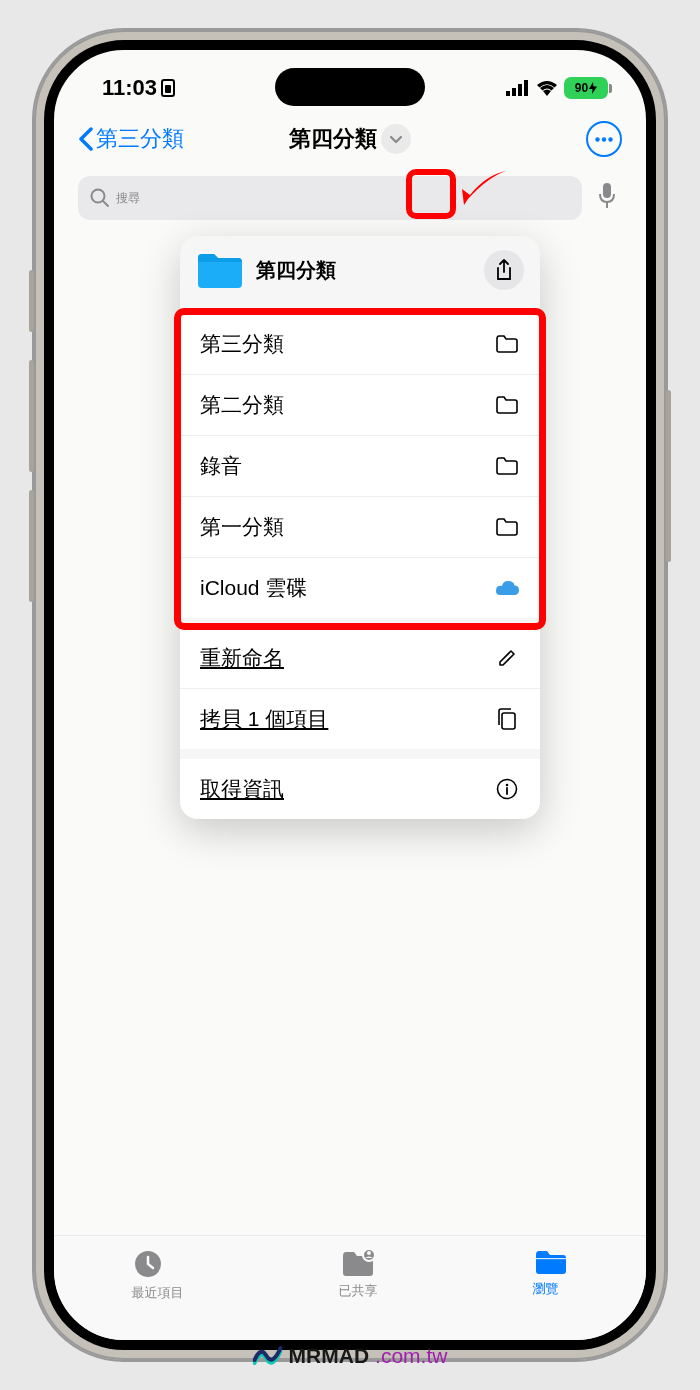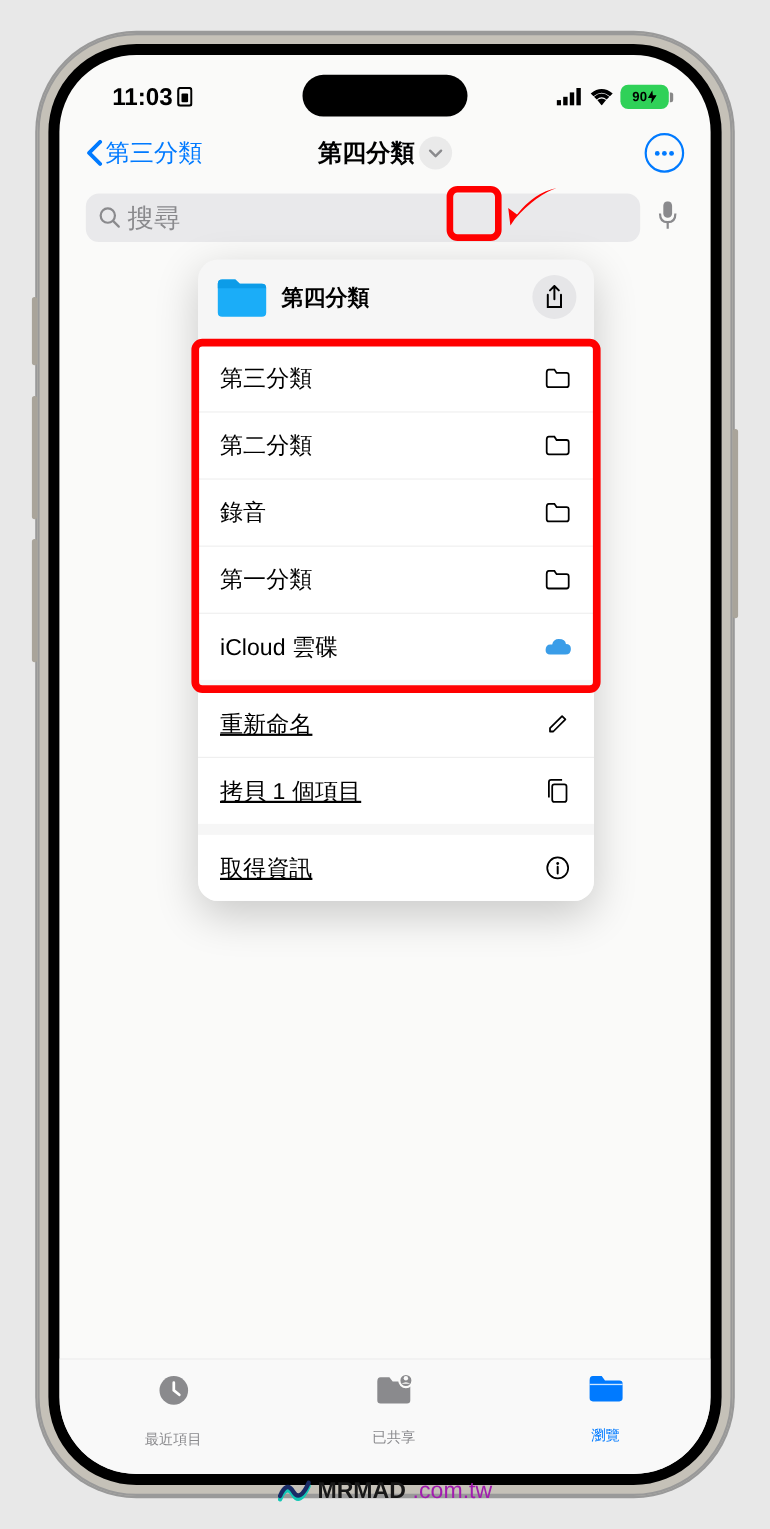--- a/index.html
+++ b/index.html
@@ -162,21 +162,21 @@
     }
     .search-box {
       flex: 1;
       background: #e9e9eb;
       border-radius: 12px;
       height: 44px;
       display: flex;
       align-items: center;
       padding: 0 12px;
       color: #8a8a8d;
-      font-size: 24px;
+      font-size: 12px;
       gap: 6px;
     }
     .mic-icon {
       color: #8a8a8d;
       padding: 0 6px;
     }
     .dropdown-panel {
       position: absolute;
       top: 186px;
       left: 126px;
@@ -265,22 +265,21 @@
       display: flex;
       justify-content: space-around;
       align-items: flex-start;
       padding-top: 12px;
       background: rgba(248,248,248,0.9);
       border-top: 1px solid rgba(0,0,0,0.06);
     }
     .tab-item {
       display: flex;
       flex-direction: column;
-      align-items: center;
-      gap: 20px;
+      gap: 4px;
       color: #8a8a8d;
       font-size: 13px;
     }
     .tab-item.active {
       color: #007aff;
     }
     .watermark {
       position: absolute;
       bottom: 22px;
       left: 50%;

